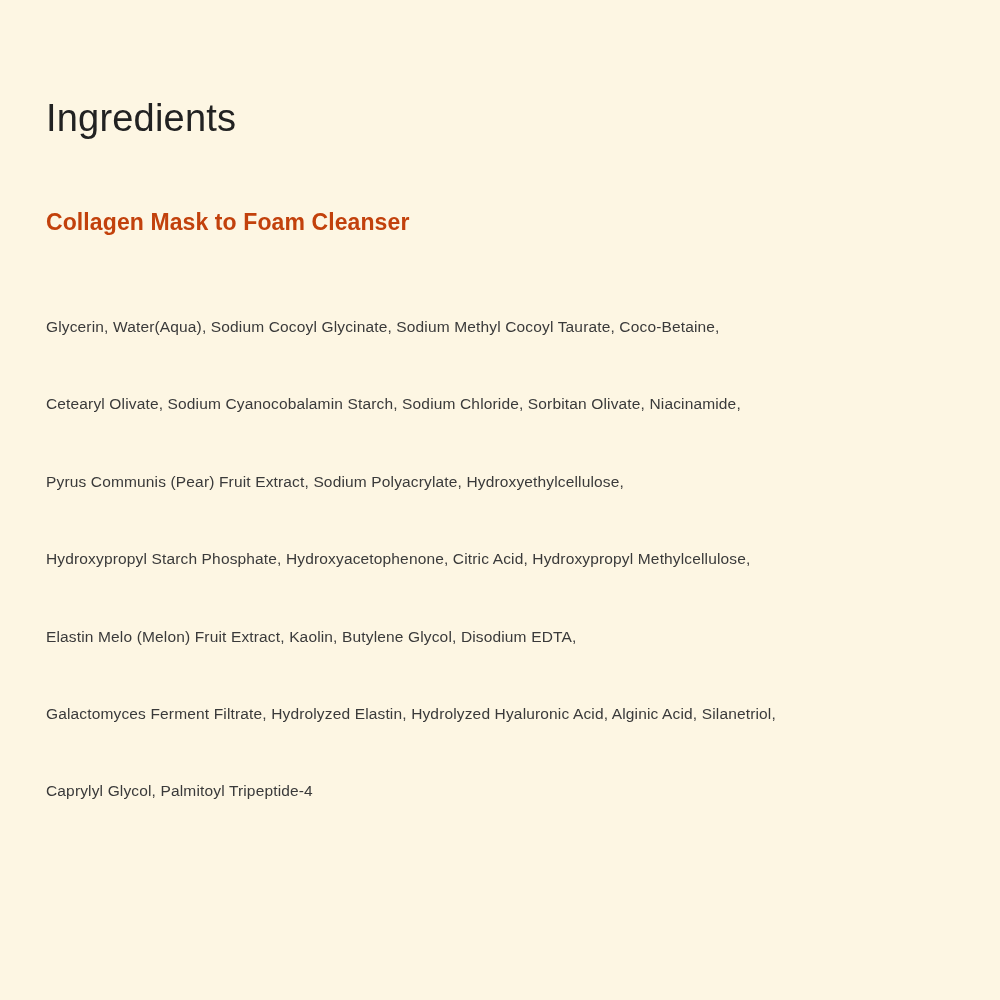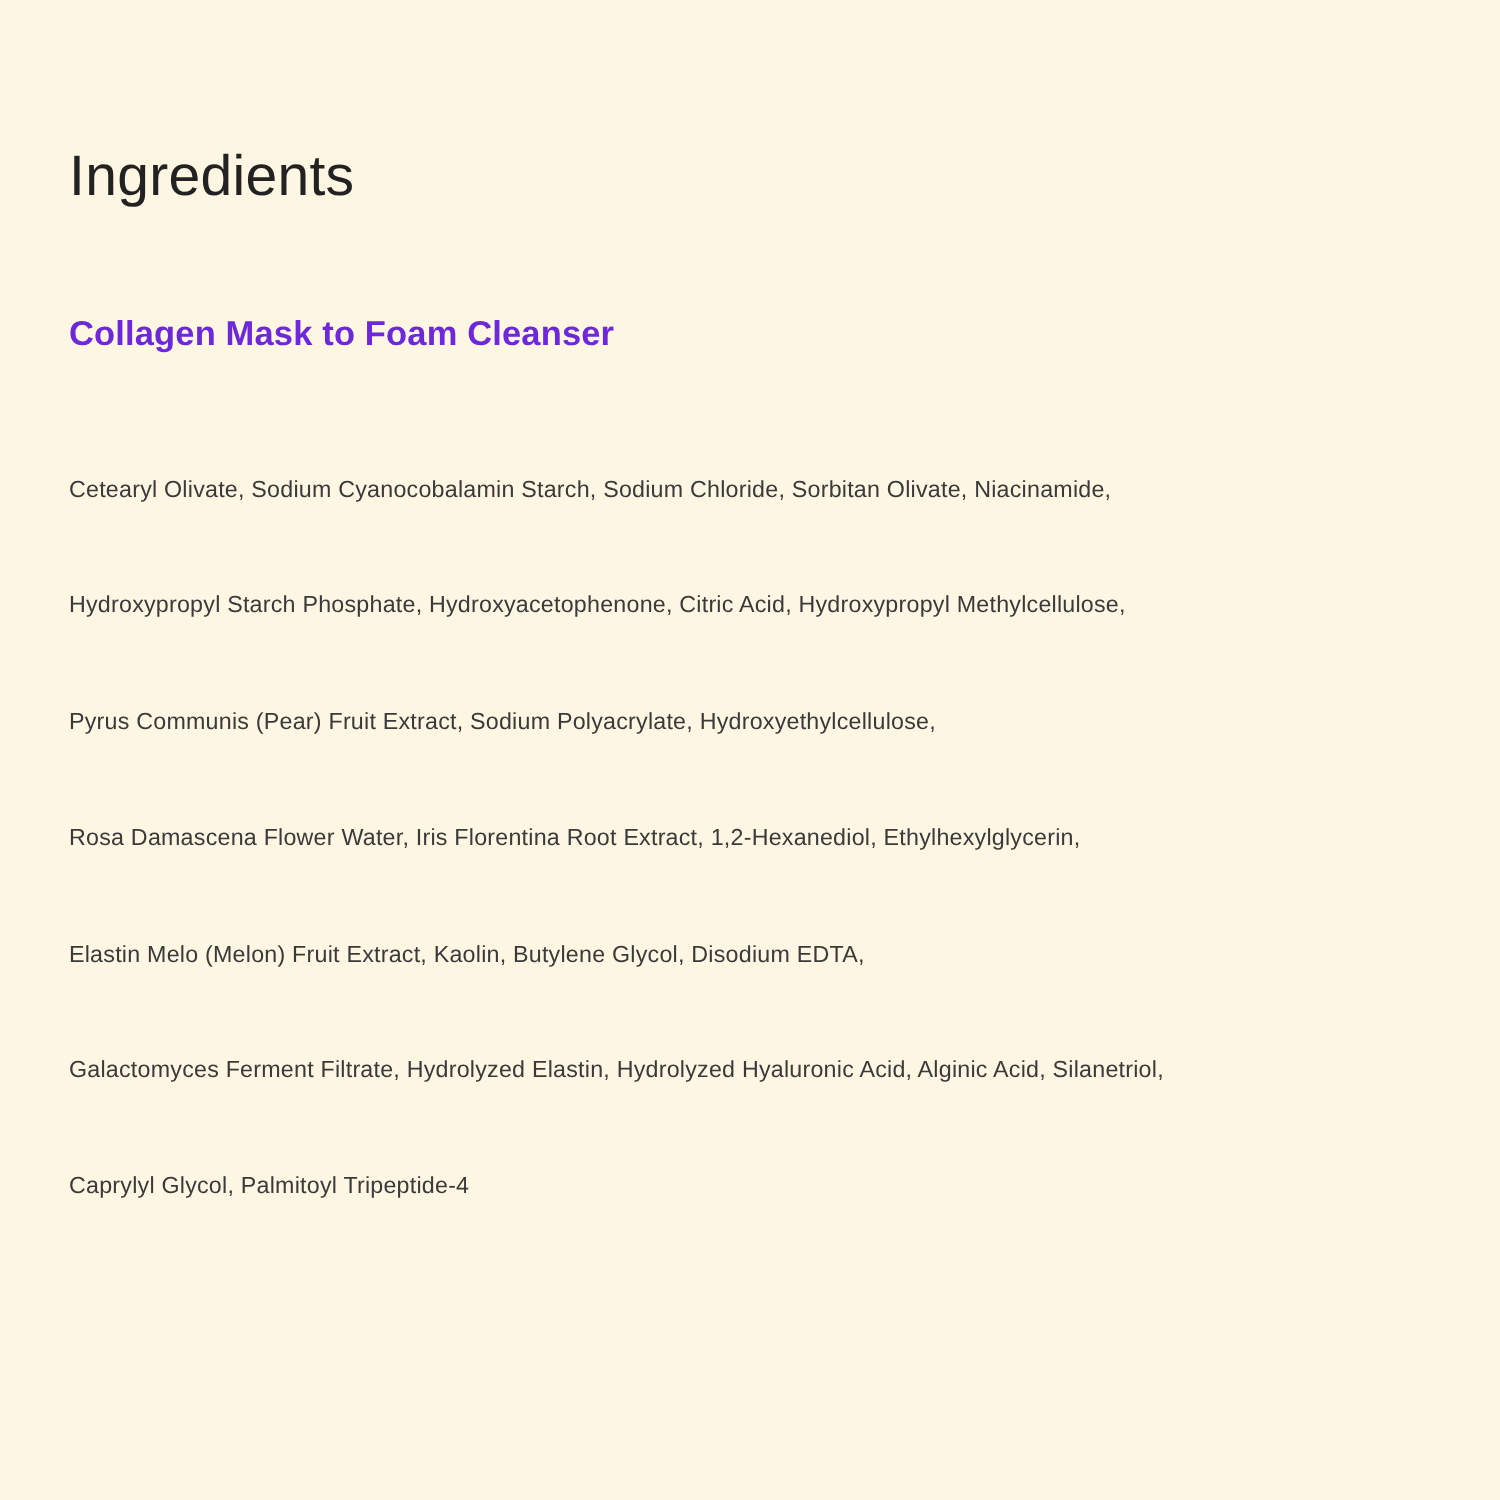--- a/index.html
+++ b/index.html
@@ -31,21 +31,21 @@
   }
   .section {
     margin-top: 0;
   }
   .section-first {
     margin-top: 66px;
   }
   .section-title {
     font-size: 23px;
     font-weight: 700;
-    color: #6d28d9;
+    color: #c2410c;
     margin: 0 0 26px 0;
     line-height: 1.25;
     letter-spacing: 0.1px;
   }
   .ingredient-lines {
     font-size: 15.5px;
     line-height: 25.8px;
     color: #3a3a3a;
     letter-spacing: 0.15px;
     white-space: pre-wrap;
@@ -58,23 +58,23 @@
 </head>
 <body>
 
 <div class="page">
 
   <h1 class="page-title">Ingredients</h1>
 
   <div class="section section-first">
     <h2 class="section-title">Collagen Mask to Foam Cleanser</h2>
     <div class="ingredient-lines">
+      <span class="line">Glycerin, Water(Aqua), Sodium Cocoyl Glycinate, Sodium Methyl Cocoyl Taurate, Coco-Betaine,</span>
       <span class="line">Cetearyl Olivate, Sodium Cyanocobalamin Starch, Sodium Chloride, Sorbitan Olivate, Niacinamide,</span>
+      <span class="line">Pyrus Communis (Pear) Fruit Extract, Sodium Polyacrylate, Hydroxyethylcellulose,</span>
       <span class="line">Hydroxypropyl Starch Phosphate, Hydroxyacetophenone, Citric Acid, Hydroxypropyl Methylcellulose,</span>
-      <span class="line">Pyrus Communis (Pear) Fruit Extract, Sodium Polyacrylate, Hydroxyethylcellulose,</span>
-      <span class="line">Rosa Damascena Flower Water, Iris Florentina Root Extract, 1,2-Hexanediol, Ethylhexylglycerin,</span>
       <span class="line">Elastin Melo (Melon) Fruit Extract, Kaolin, Butylene Glycol, Disodium EDTA,</span>
       <span class="line">Galactomyces Ferment Filtrate, Hydrolyzed Elastin, Hydrolyzed Hyaluronic Acid, Alginic Acid, Silanetriol,</span>
       <span class="line">Caprylyl Glycol, Palmitoyl Tripeptide-4</span>
     </div>
   </div>
 
 </div>
 
 </body></html>

